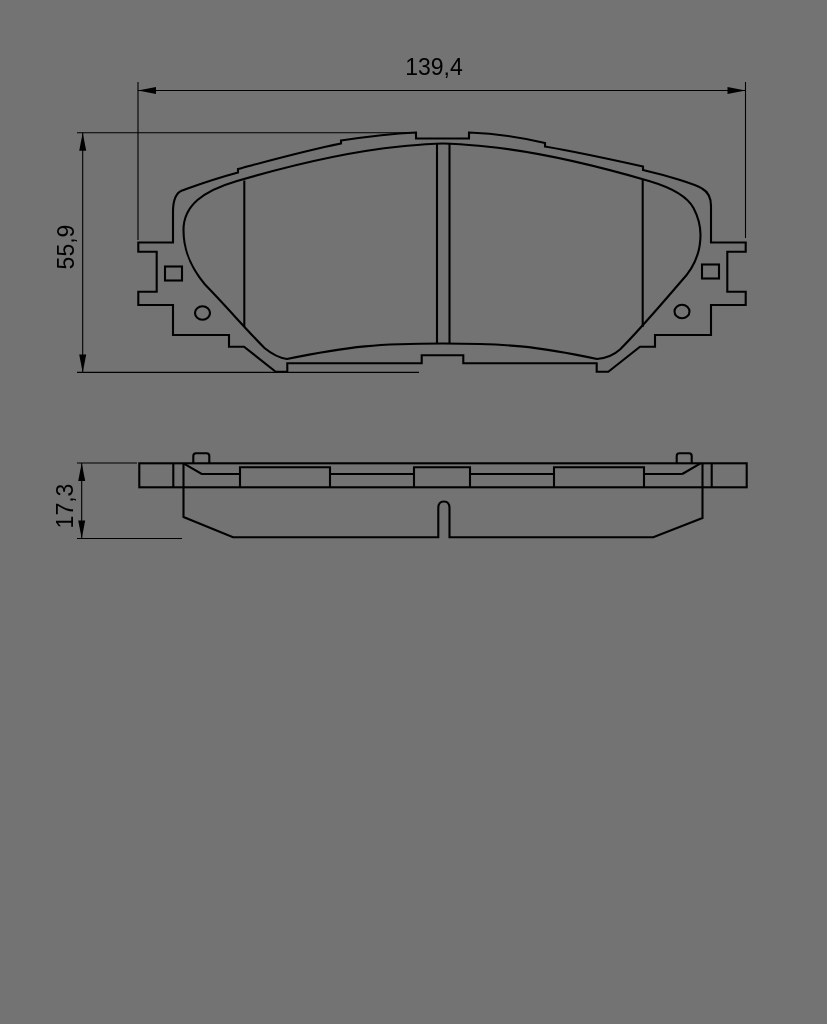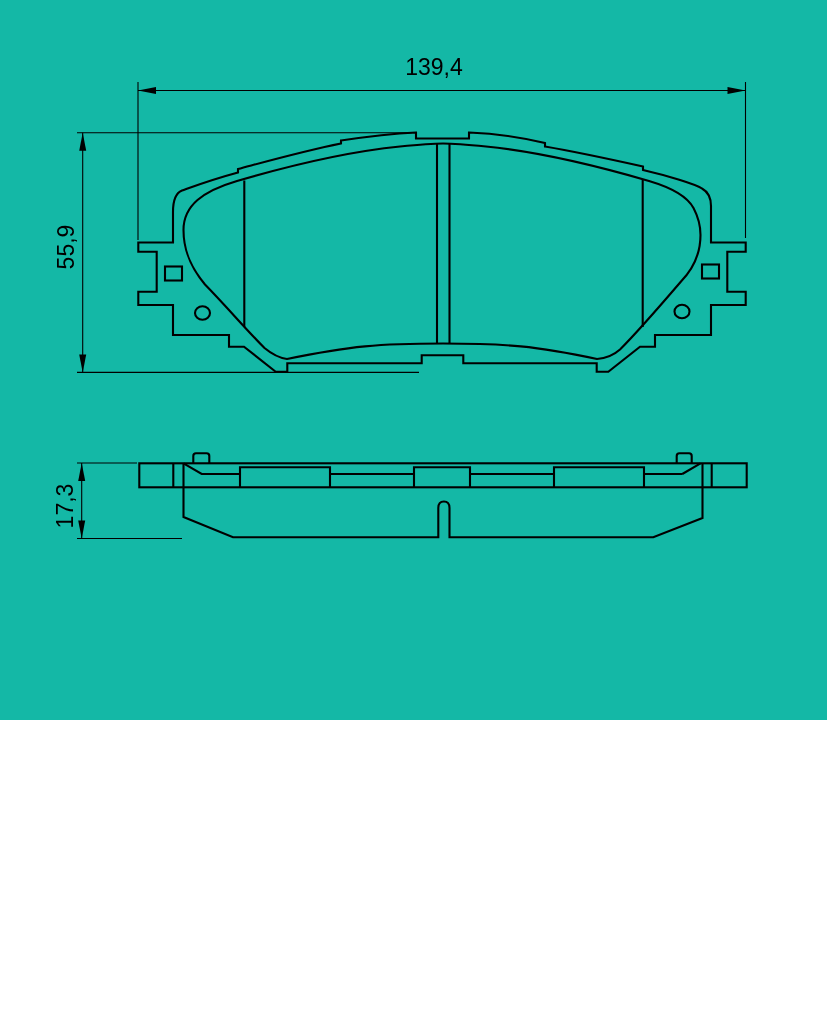--- a/index.html
+++ b/index.html
@@ -3,22 +3,22 @@
 <meta charset="utf-8">
 <style>
   html, body {
     margin: 0;
     padding: 0;
     background: #ffffff;
   }
   .canvas {
     position: relative;
     width: 827px;
-    height: 720px;
-    background: #14b8a6;
+    height: 1024px;
+    background: #737373;
     overflow: hidden;
   }
   svg text {
     font-family: "Liberation Sans", "DejaVu Sans", sans-serif;
     font-size: 23px;
     fill: #000000;
   }
   .outline {
     fill: none;
     stroke: #000000;

